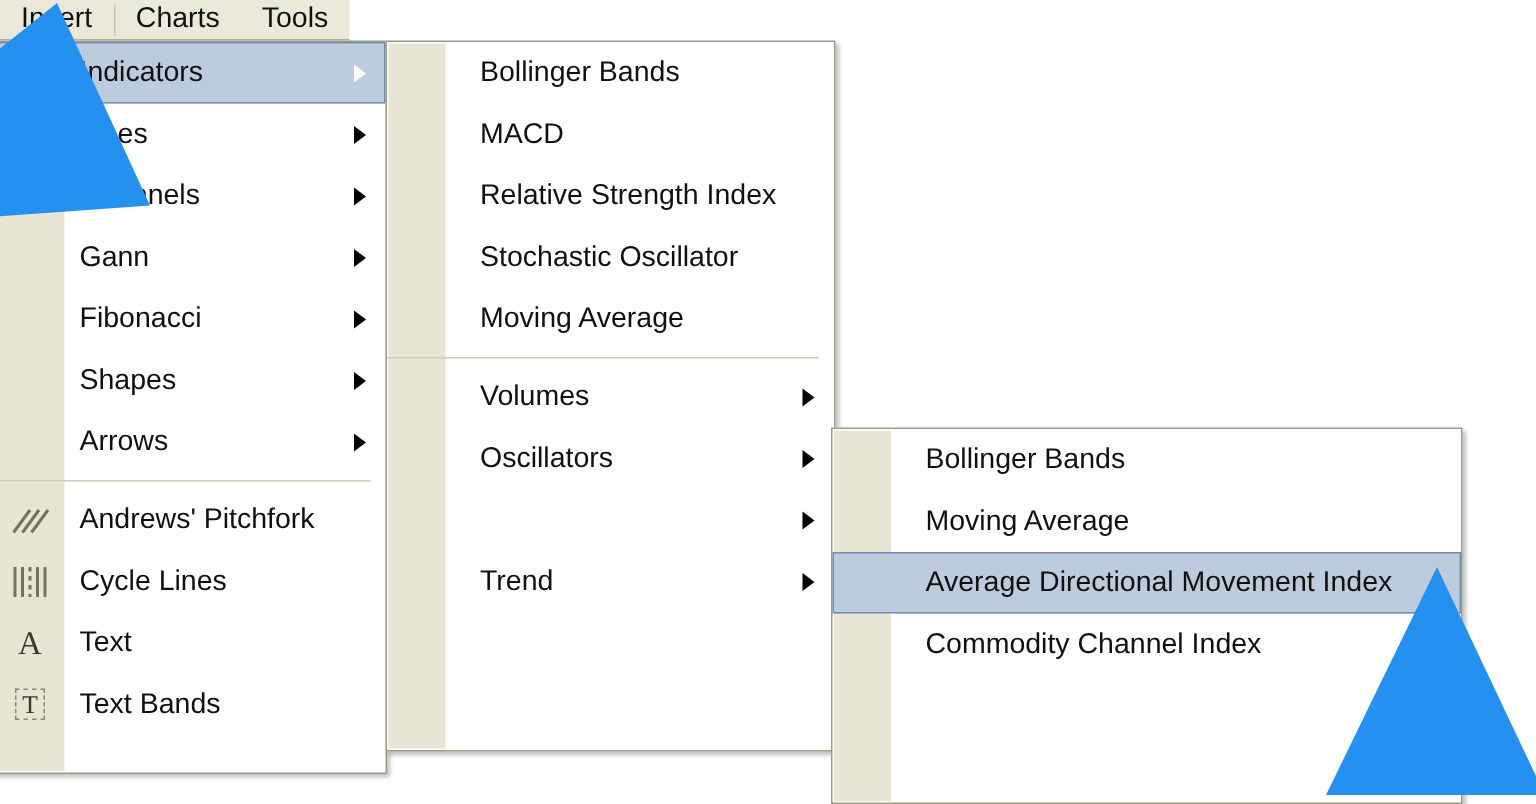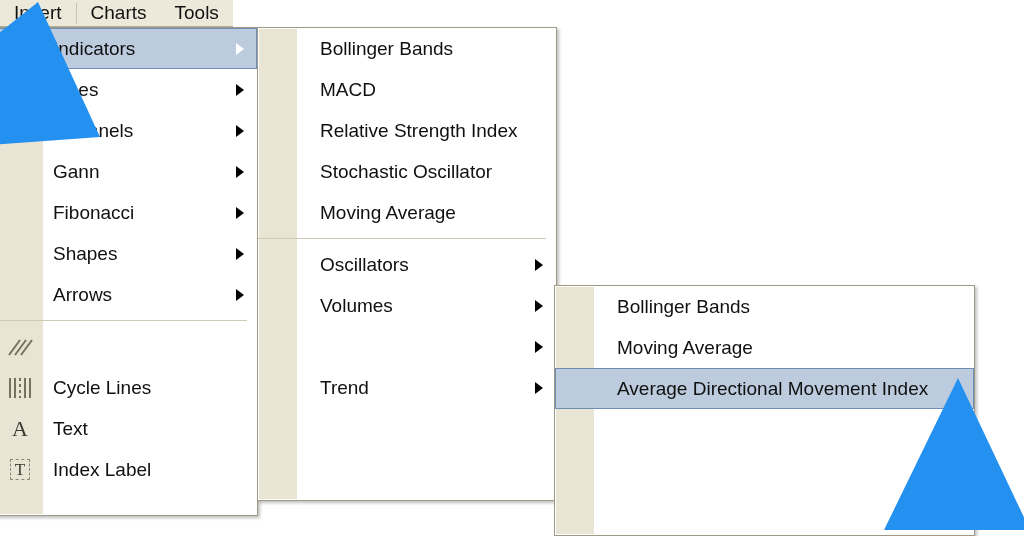--- a/index.html
+++ b/index.html
@@ -207,20 +207,21 @@
     <div class="menu-item with-icon">
       <span class="icon-cell">
         <svg class="ic" width="26" height="22" viewBox="0 0 26 22">
           <g stroke="#75725F" stroke-width="2" fill="none">
             <line x1="2" y1="19" x2="13" y2="4"></line>
             <line x1="8" y1="19" x2="19" y2="4"></line>
             <line x1="14" y1="19" x2="25" y2="4"></line>
           </g>
         </svg>
       </span>
+      <span class="label">Andrews' Pitchfork</span>
     </div>
 
     <div class="menu-item with-icon">
       <span class="icon-cell">
         <svg class="ic" width="24" height="24" viewBox="0 0 24 24">
           <g stroke="#75725F" stroke-width="2" fill="none">
             <line x1="2" y1="2" x2="2" y2="22"></line>
             <line x1="7" y1="2" x2="7" y2="22"></line>
             <line x1="12" y1="2" x2="12" y2="22" stroke-dasharray="3 3"></line>
             <line x1="17" y1="2" x2="17" y2="22"></line>
@@ -235,21 +236,21 @@
       <span class="icon-cell">
         <span class="ic-text-a">A</span>
       </span>
       <span class="label">Text</span>
     </div>
 
     <div class="menu-item with-icon">
       <span class="icon-cell">
         <span class="ic-textlabel">T</span>
       </span>
-      <span class="label">Index Label</span>
+      <span class="label">Text Bands</span>
     </div>
 
   </div>
 </div>
 
 <div class="menu" id="menu-indicators">
   <div class="gutter"></div>
   <div class="menu-list">
 
     <div class="menu-item">
@@ -264,25 +265,25 @@
     <div class="menu-item">
       <span class="label">Stochastic Oscillator</span>
     </div>
     <div class="menu-item">
       <span class="label">Moving Average</span>
     </div>
 
     <div class="menu-sep"></div>
 
     <div class="menu-item">
+      <span class="label">Volumes</span>
+      <span class="arrow"></span>
+    </div>
+    <div class="menu-item">
       <span class="label">Oscillators</span>
-      <span class="arrow"></span>
-    </div>
-    <div class="menu-item">
-      <span class="label">Volumes</span>
       <span class="arrow"></span>
     </div>
     <div class="menu-item">
       <span class="arrow"></span>
     </div>
     <div class="menu-item">
       <span class="label">Trend</span>
       <span class="arrow"></span>
     </div>
 
@@ -295,20 +296,23 @@
 
     <div class="menu-item">
       <span class="label">Bollinger Bands</span>
     </div>
     <div class="menu-item">
       <span class="label">Moving Average</span>
     </div>
     <div class="menu-item selected">
       <span class="label">Average Directional Movement Index</span>
     </div>
+    <div class="menu-item">
+      <span class="label">Commodity Channel Index</span>
+    </div>
 
   </div>
 </div>
 
 <svg class="cursor-tri" style="left:-70px; top:0px;" width="180" height="150" viewBox="0 0 180 150">
   <polygon points="108,2 170,137 -10,150 -10,96" fill="#2490F0"></polygon>
 </svg>
 
 <svg class="cursor-tri" style="left:870px; top:370px;" width="160" height="166" viewBox="0 0 160 166">
   <polygon points="88,8 160,160 14,160" fill="#2490F0"></polygon>

